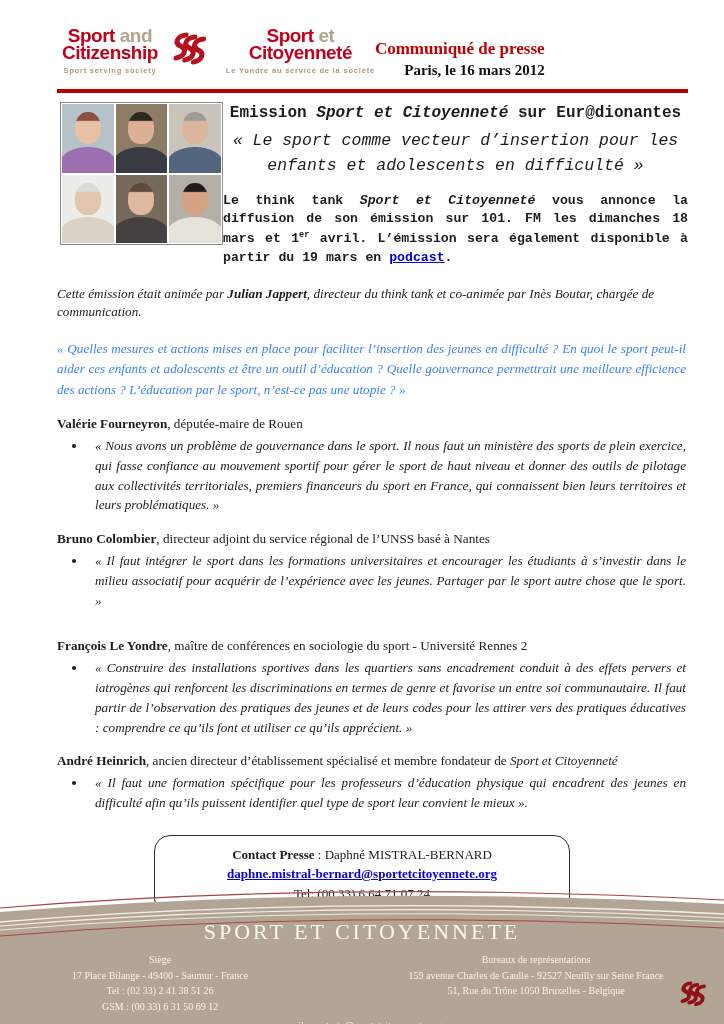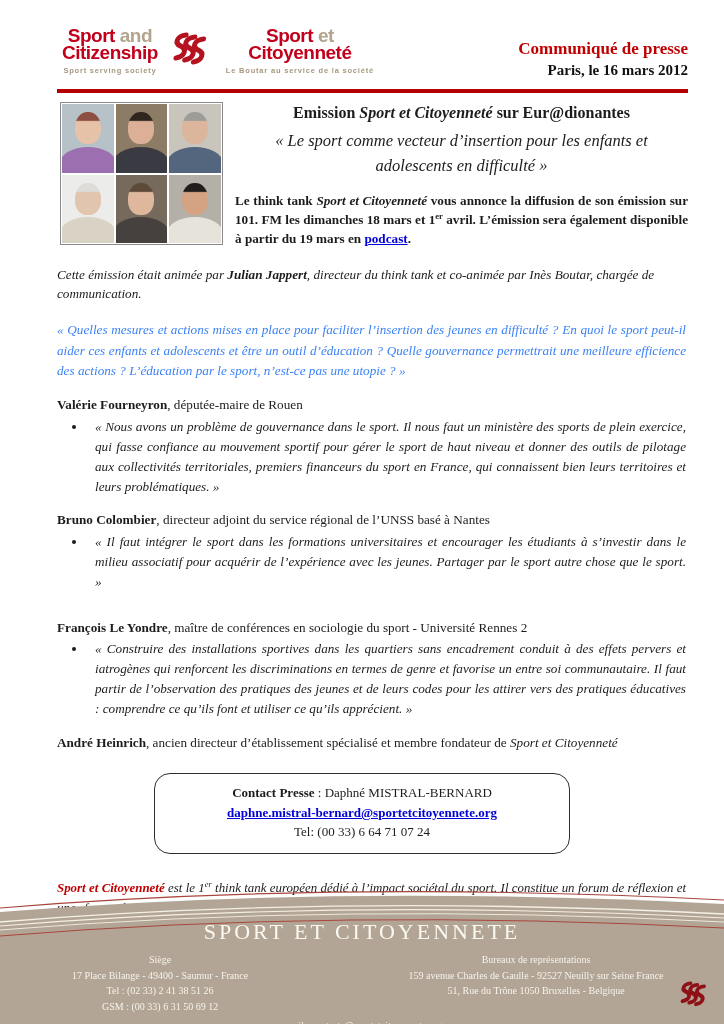--- a/index.html
+++ b/index.html
@@ -8,35 +8,35 @@
     width:724px; height:1024px;
     background:#ffffff;
     font-family:"Liberation Serif", serif;
     color:#1c1c1c;
     position:relative;
     overflow:hidden;
   }
   .page { width:724px; height:1024px; position:relative; background:#fff; overflow:hidden; }
 
   
-  .hdr { display:flex; justify-content:space-between; padding:27px 36px 0 62px; }
+  .hdr { display:flex; padding:27px 36px 0 62px; }
   .logos { display:flex; align-items:flex-start; gap:12px; }
   .logoblock { text-align:center; font-family:"Liberation Sans", sans-serif; }
   .logoline { font-weight:bold; font-size:19px; line-height:0.92; letter-spacing:-0.5px; color:#c2001c; white-space:nowrap; }
   .logoline .muted { color:#b3a48d; }
   .tagline { font-size:7.5px; color:#a89880; letter-spacing:0.8px; margin-top:4px; white-space:nowrap; font-weight:bold; }
   .sss { margin-top:2px; }
   .release { text-align:right; padding-top:12px; }
   .rel-title { color:#c00000; font-weight:bold; font-size:17px; }
   .rel-date  { color:#111; font-weight:bold; font-size:15px; margin-top:3px; }
 
   .rule { height:4px; background:#b40000; margin:10px 36px 0 57px; }
 
   
-  .emission { display:flex; gap:12px; margin:9px 36px 0 60px; }
+  .emission { display:flex; gap:0; margin:9px 36px 0 60px;font-family:Liberation Mono, monospace; }
   .photo-grid {
     width:163px; height:143px; flex:none;
     border:1px solid #8a8a8a; background:#fff;
     display:grid; grid-template-columns:repeat(3,1fr); grid-template-rows:1fr 1fr; gap:2px; padding:1px;
   }
   .photo { position:relative; overflow:hidden; }
   .photo::before { content:""; position:absolute; left:50%; top:12%; transform:translateX(-50%);
     width:26px; height:32px; border-radius:48% 48% 44% 44%;
     background:linear-gradient(var(--hair) 0 26%, var(--skin) 30%); }
   .photo::after { content:""; position:absolute; left:50%; bottom:-6px; transform:translateX(-50%);
@@ -104,21 +104,21 @@
       <svg class="sss" width="44" height="50" viewBox="0 0 44 50">
         <g transform="skewX(-8)" fill="none" stroke="#b5121f" stroke-width="5" stroke-linecap="round">
           <path d="M17 6 C8 7 6 14 13 17 C20 20 19 27 10 29"></path>
           <path d="M26 8 C17 9 15 16 22 19 C29 22 28 29 19 31"></path>
           <path d="M35 10 C26 11 24 18 31 21 C38 24 37 31 28 33"></path>
         </g>
       </svg>
       <div class="logoblock">
         <div class="logoline"><span>Sport</span> <span class="muted">et</span></div>
         <div class="logoline">Citoyenneté</div>
-        <div class="tagline">Le Boutar au service de la société</div>
+        <div class="tagline">Le Yondre au service de la société</div>
       </div>
     </div>
     <div class="release">
       <div class="rel-title">Communiqué de presse</div>
       <div class="rel-date">Paris, le 16 mars 2012</div>
     </div>
   </header>
 
   <div class="rule"></div>
 
@@ -158,20 +158,23 @@
 
   <div class="speaker gap-lg">
     <div class="speaker-head"><span class="b">François Le Yondre</span><span>, maître de conférences en sociologie du sport - Université Rennes 2</span></div>
     <ul>
         <li>« Construire des installations sportives dans les quartiers sans encadrement conduit à des effets pervers et iatrogènes qui renforcent les discriminations en termes de genre et favorise un entre soi communautaire. Il faut partir de l’observation des pratiques des jeunes et de leurs codes pour les attirer vers des pratiques éducatives : comprendre ce qu’ils font et utiliser ce qu’ils apprécient. »</li>
       </ul>
   </div>
 
   <div class="speaker">
     <div class="speaker-head"><span class="b">André Heinrich</span><span>, ancien directeur d’établissement spécialisé et membre fondateur de </span><span class="it">Sport et Citoyenneté</span></div>
+    <ul>
+        <li>« Il faut une formation spécifique pour les professeurs d’éducation physique qui encadrent des jeunes en difficulté afin qu’ils puissent identifier quel type de sport leur convient le mieux ».</li>
+      </ul>
   </div>
 
   <div class="contact-box">
     <div><span class="b">Contact Presse</span><span> : Daphné MISTRAL-BERNARD</span></div>
     <div><a class="bluelink">daphne.mistral-bernard@sportetcitoyennete.org</a></div>
     <div>Tel: (00 33) 6 64 71 07 24</div>
   </div>
 
   <p class="about"><span class="lead">Sport et Citoyenneté</span><span> est le 1</span><sup>er</sup><span> think tank européen dédié à l’impact sociétal du sport. Il constitue un forum de réflexion et une force de proposition pour l’avenir des politiques sportives. L’association vise à promouvoir les valeurs fondamentales du sport dans la société auprès des pouvoirs publics, du secteur économique, de la société civile et des médias. Plus d’une centaine d’experts européens mènent une réflexion pluridisciplinaire et transversale.</span></p>
 

